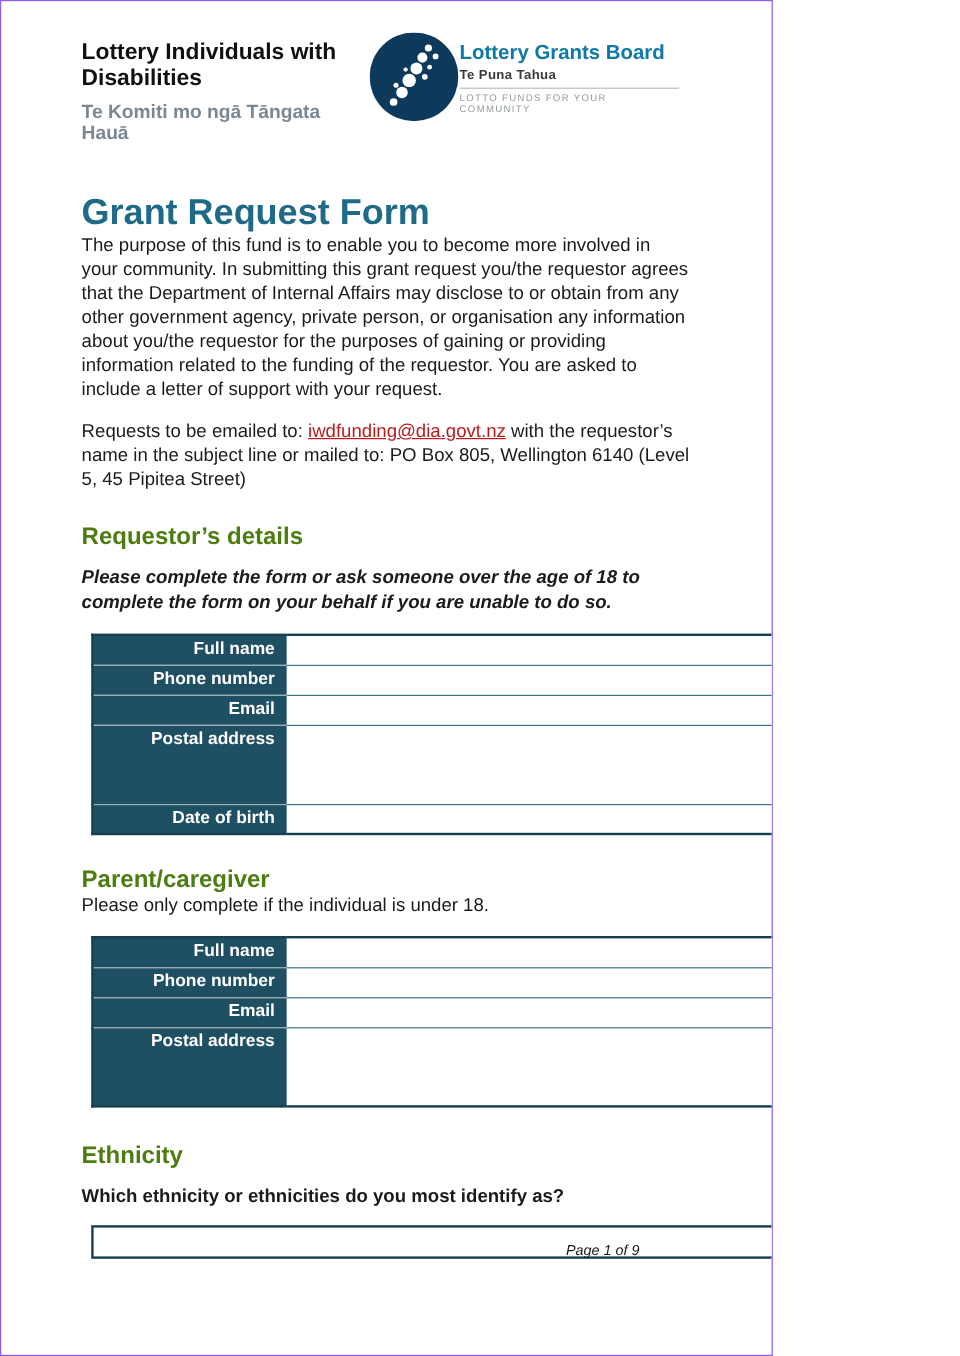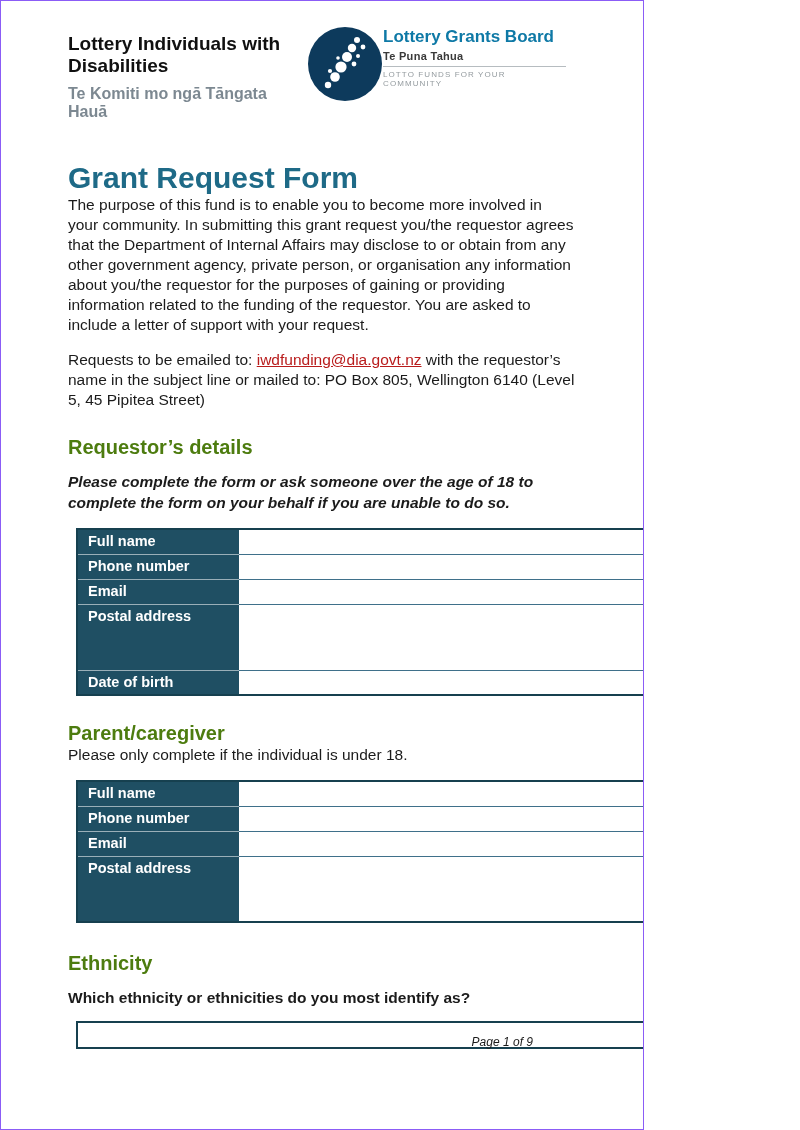--- a/index.html
+++ b/index.html
@@ -16,21 +16,21 @@
     background: #ffffff;
     position: relative;
     overflow: hidden;
   }
   .content { padding: 26px 67px 0 67px; }
 
   
   .doc-header { display: flex; justify-content: space-between; align-items: flex-start; }
   .doc-header .hdr-title { font-size: 19px; font-weight: bold; color: #101010; padding-top: 6px; }
   .doc-header .hdr-sub { font-size: 16px; font-weight: bold; color: #7c8891; margin-top: 8px; }
-  .logo-block { display: flex; gap: 1px; margin-right: 10px; }
+  .logo-block { display: flex; align-items: center; gap: 1px; margin-right: 10px; }
   .logo-mark { width: 74px; height: 74px; flex: 0 0 auto; }
   .logo-text { display: flex; flex-direction: column; }
   .logo-org { font-size: 17px; font-weight: bold; color: #0e79a6; }
   .logo-sub { font-size: 11px; font-weight: bold; color: #3a3a3a; margin-top: 3px; letter-spacing: 0.3px; }
   .logo-divider { border: 0; border-top: 1px solid #b6bcc0; margin: 4px 0 3px 0; width: 183px; }
   .logo-tagline { font-size: 8px; color: #949b9f; letter-spacing: 1.1px; }
 
   
   h1.page-title { font-size: 30px; font-weight: bold; color: #1e6a87; margin-top: 40px; line-height: 34px; }
   p.body-text { font-size: 15.5px; line-height: 20px; }
@@ -40,20 +40,21 @@
   h2.section-heading { font-size: 20px; font-weight: bold; color: #4d7c0f; margin-top: 26px; }
   p.note-text { font-size: 15.5px; line-height: 21px; font-weight: bold; font-style: italic; margin-top: 12px; }
 
   
   table.form-table {
     border-collapse: collapse;
     table-layout: fixed;
     width: 620px;
     margin: 15px 0 0 8px;
     border: 2px solid #16404f;
+    text-align: right;
   }
   table.form-table td.lbl {
     width: 162px;
     background: #1f4f63;
     color: #ffffff;
     font-weight: bold;
     font-size: 14.5px;
     padding: 3px 10px;
     vertical-align: top;
     border-bottom: 1px solid rgba(255,255,255,0.55);

